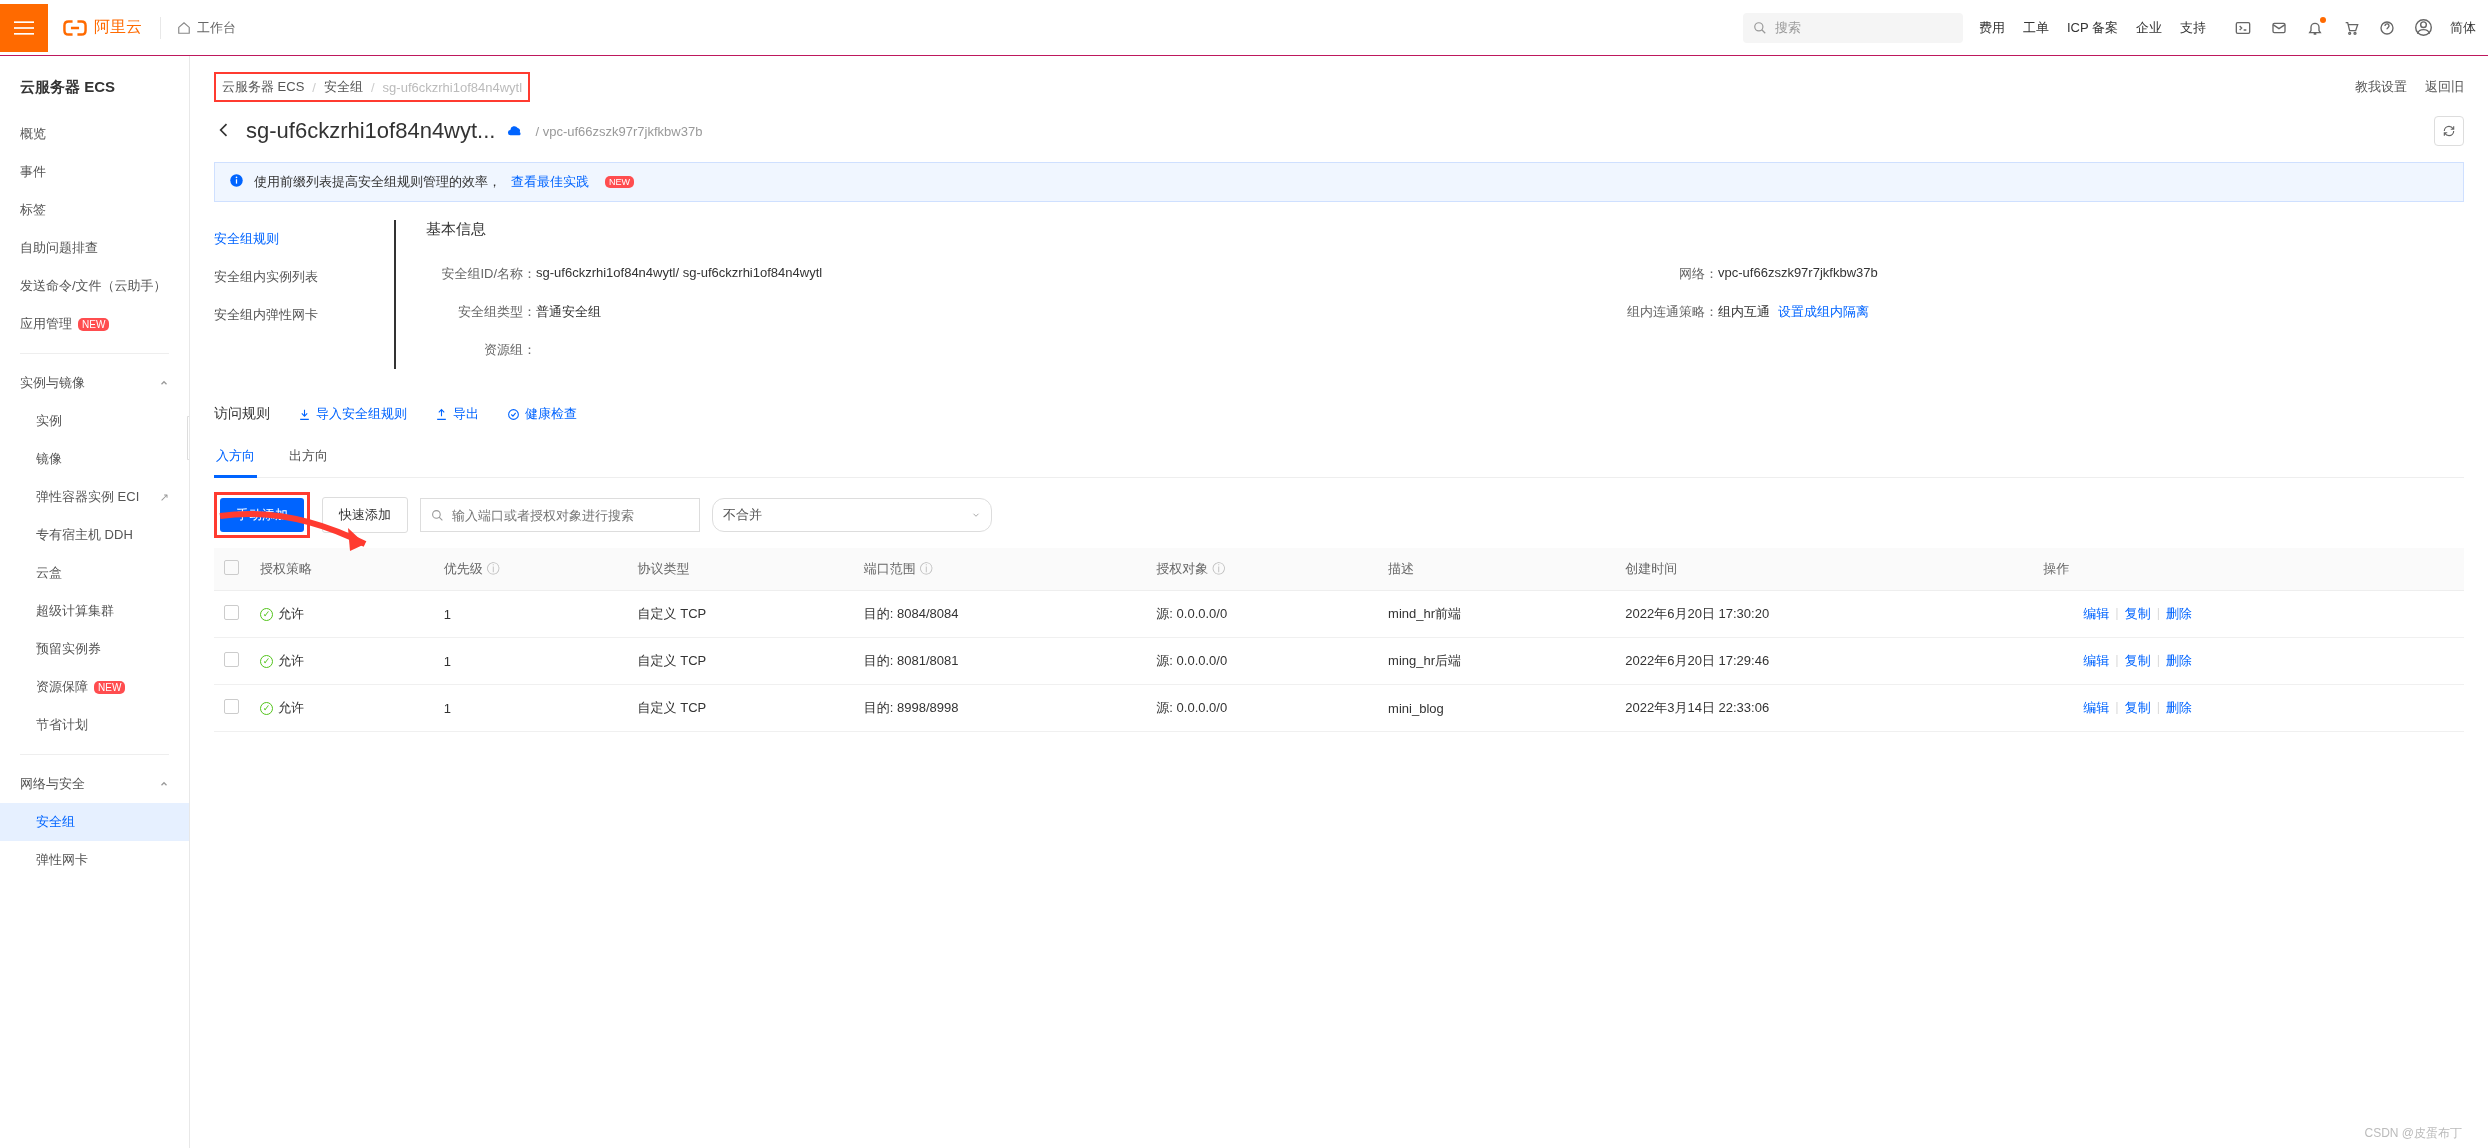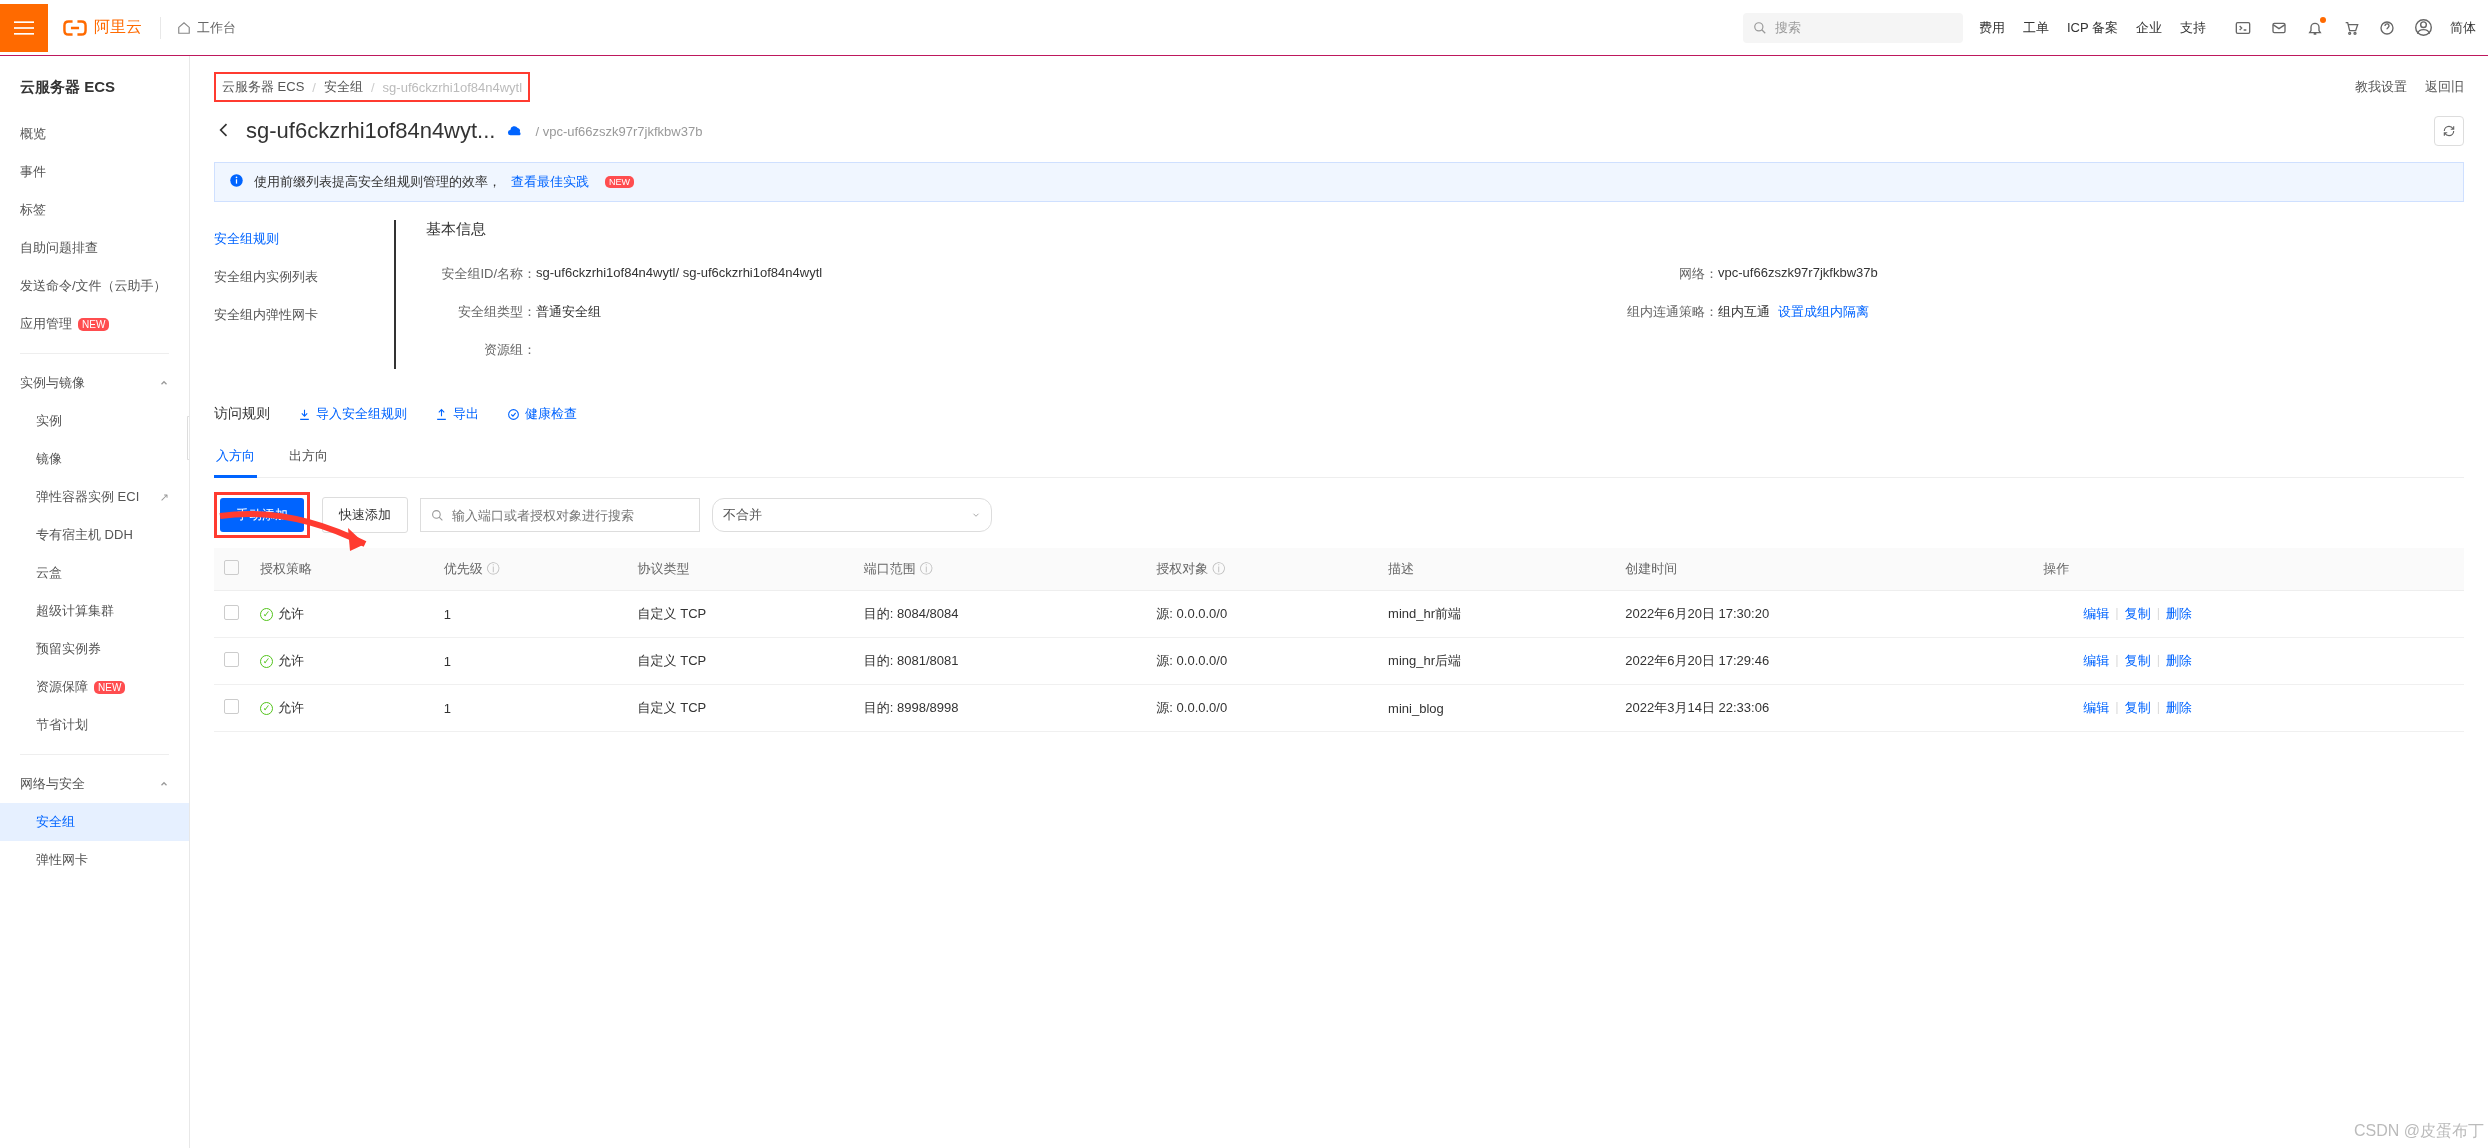--- a/index.html
+++ b/index.html
@@ -92,21 +92,21 @@
     td { padding: 14px 10px; border-bottom: 1px solid #f0f0f0; color: #333; }
     .chk { width: 15px; height: 15px; border: 1px solid #ccc; border-radius: 2px; display: inline-block; }
     .status-allow { display: inline-flex; align-items: center; gap: 5px; }
     .status-dot { width: 13px; height: 13px; border: 1.5px solid #52c41a; border-radius: 50%; display: inline-flex; align-items: center; justify-content: center; color: #52c41a; font-size: 9px; }
     .row-actions { color: #0064ff; display: flex; gap: 6px; padding-left: 40px; }
     .row-actions span { cursor: pointer; }
     .row-actions .div { color: #ddd; }
     .info-col-icon { color: #bbb; margin-left: 4px; cursor: help; }
     .ext-icon { color: #999; font-size: 11px; margin-left: 3px; }
     
-    .watermark { position: fixed; bottom: 6px; right: 4px; color: #bbb; font-size: 16px; }
+    .watermark { position: fixed; bottom: 6px; right: 26px; color: #bbb; font-size: 12px; }
   </style>
 </head>
 <body>
 
 <div class="topbar">
   <div class="hamburger">
     <svg viewBox="0 0 24 24" fill="#fff">
         <rect y="4" width="24" height="2"></rect>
         <rect y="11" width="24" height="2"></rect>
         <rect y="18" width="24" height="2"></rect>

